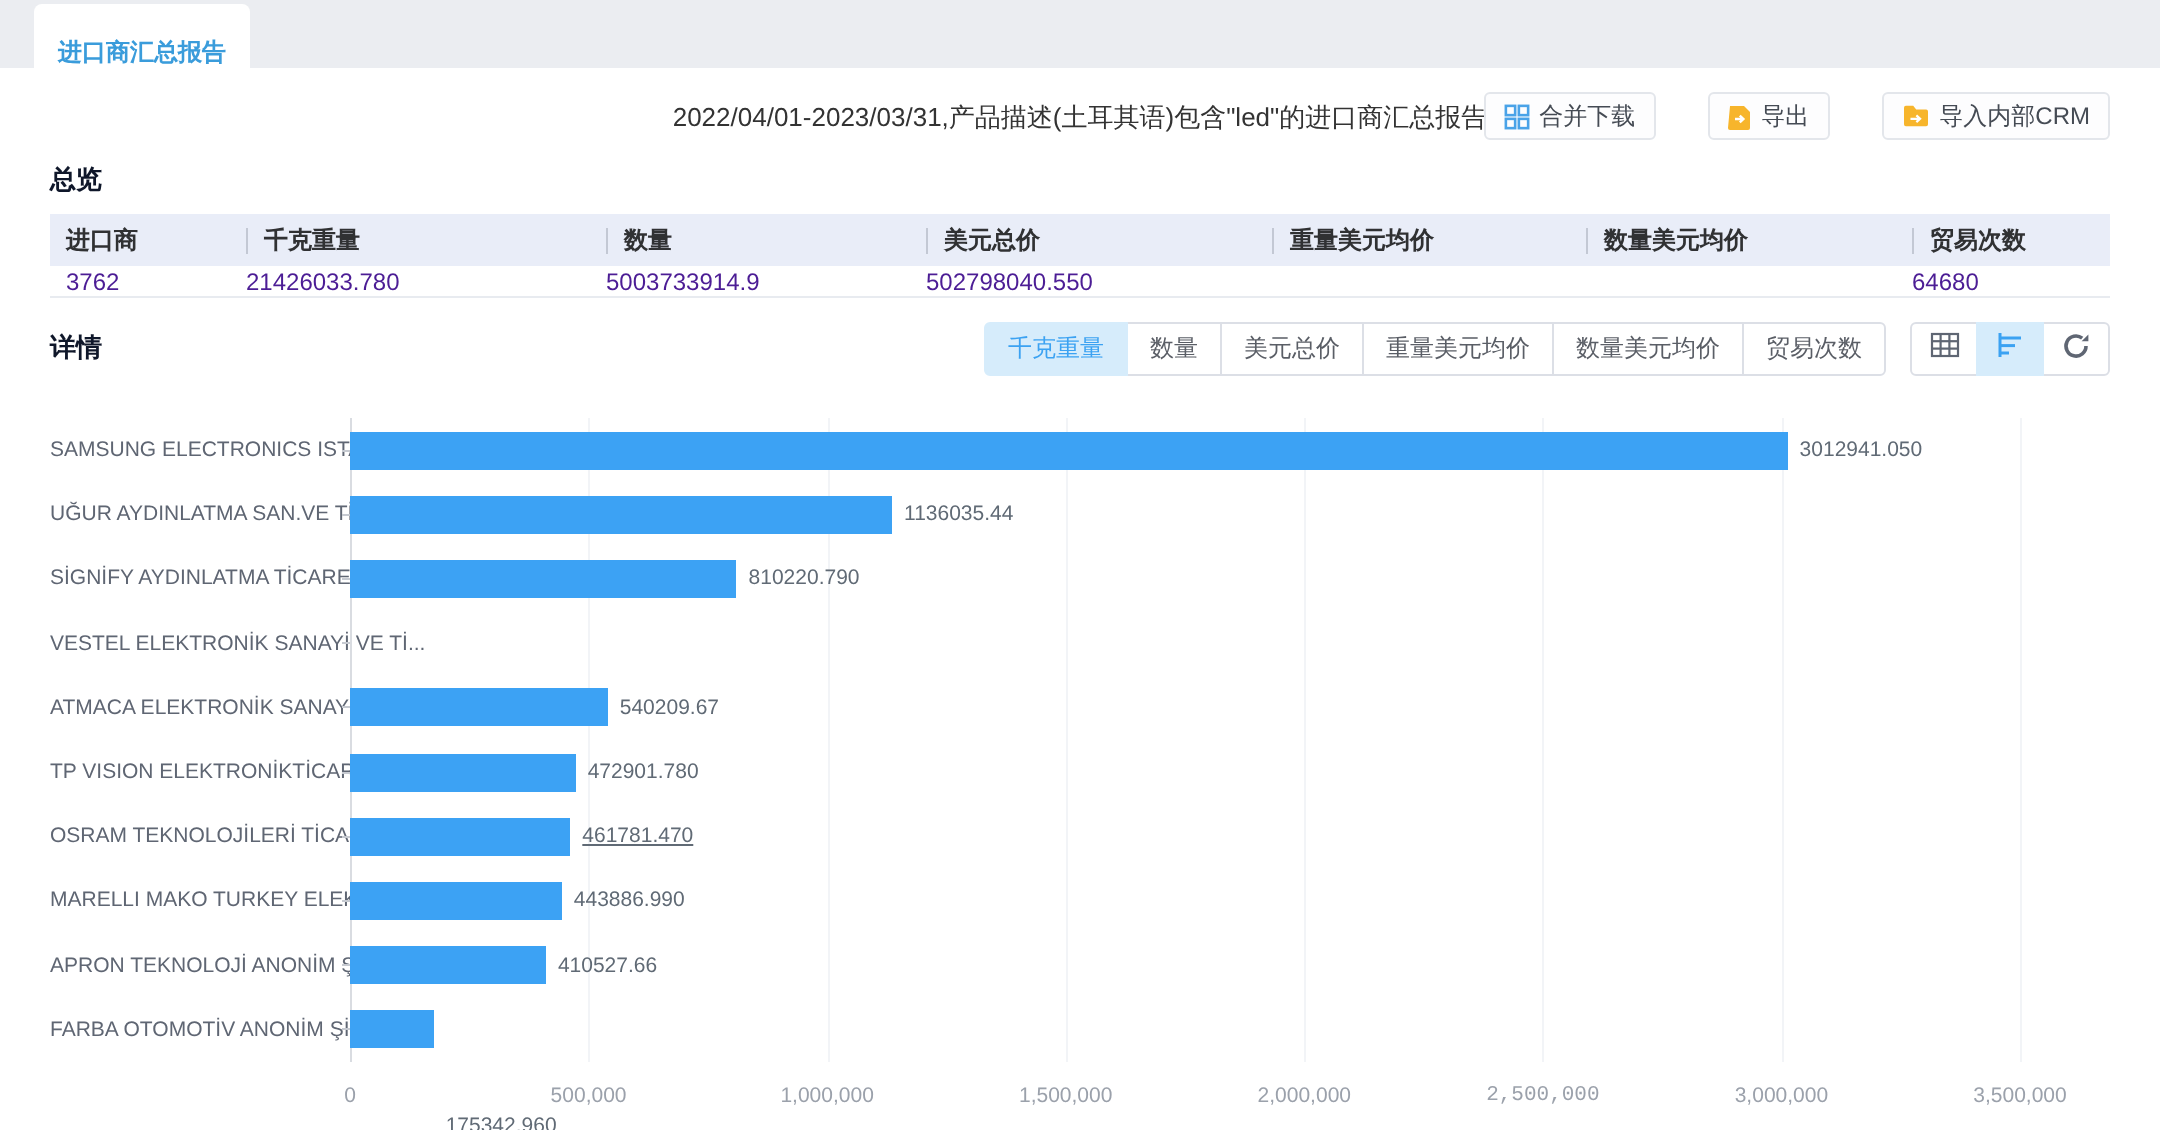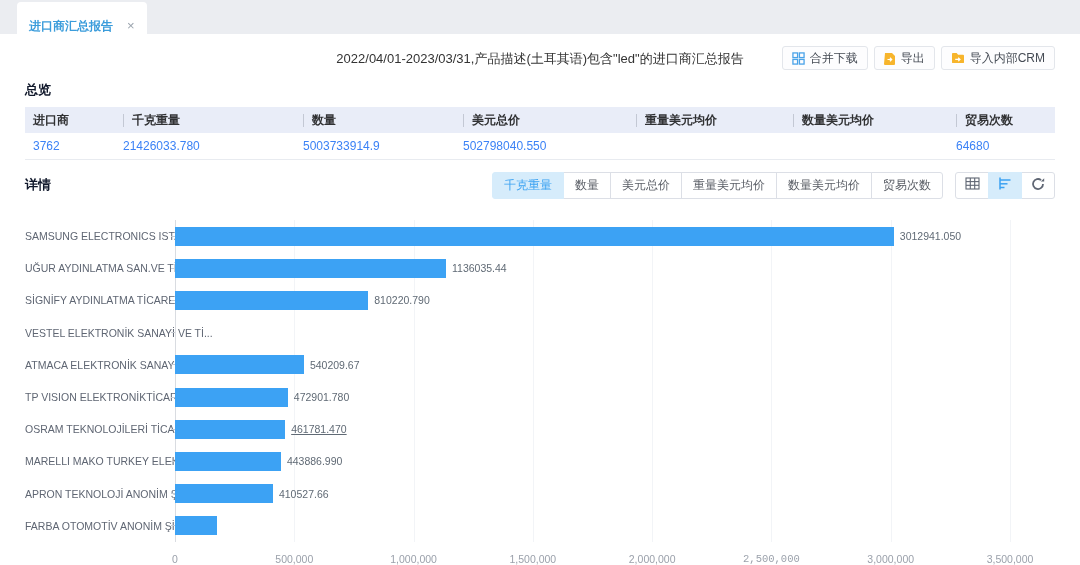--- a/index.html
+++ b/index.html
@@ -1,39 +1,39 @@
 <!DOCTYPE html>
 <html><head>
 <meta charset="utf-8">
 <style>
   * { margin:0; padding:0; box-sizing:border-box; }
   html,body { width:1080px; height:565px; background:#e9ecf0; font-family:"Liberation Sans",sans-serif; overflow:hidden; }
   .canvas { width:1080px; height:565px; display:flex; flex-direction:column; }
 
   
   .tabbar { height:34px; background:#ebedf1; display:flex; align-items:flex-end; padding-left:17px; flex:none; }
-  .tab { display:inline-flex; align-items:flex-start; gap:14px; height:29px; background:#fff; border-radius:4px 4px 0 0; padding:16px 12px; font-size:12px; font-weight:bold; color:#3a9cdb; cursor:pointer; }
+  .tab { display:inline-flex; align-items:flex-end; gap:14px; height:29px; background:#fff; border-radius:4px 4px 0 0; padding:16px 12px; font-size:12px; font-weight:bold; color:#3a9cdb; cursor:pointer;flex-direction:column; }
   .tab-close { color:#9aa3ad; font-weight:normal; font-size:13px; cursor:pointer; }
 
   
   .page { background:#fff; flex:1; padding:8px 25px 0 25px; }
   .report-header { position:relative; height:34px; display:flex; align-items:center; justify-content:center; }
   .title { font-size:13px; color:#333; }
-  .hdr-buttons { position:absolute; right:0; top:4px; display:flex; gap:6px; }
+  .hdr-buttons { position:absolute; right:0; top:4px; display:flex; gap:26px; }
   .hbtn { display:inline-flex; align-items:center; gap:5px; height:24px; padding:0 9px; background:#fdfdfe; border:1px solid #e3e6eb; border-radius:3px; font-size:12px; color:#454b54; cursor:pointer; font-family:inherit; }
   .hbtn .icon { display:inline-flex; }
 
   .section-title { font-size:13px; font-weight:bold; color:#0f172a; margin:5px 0 8px 0; }
 
   
   .ov-head, .ov-row { display:grid; grid-template-columns:90px 180px 160px 173px 157px 163px 1fr; align-items:center; font-size:12px; }
   .ov-head { background:#e9edf8; height:26px; font-weight:bold; color:#303133; }
   .ov-th { display:flex; align-items:center; height:100%; padding-left:8px; gap:8px; }
   .sep { width:1px; height:13px; background:#c3c8d4; display:inline-block; flex:none; }
-  .ov-row { height:27px; color:#3b82f6; border-bottom:1px solid #e8ebf0; background:#fff; }
+  .ov-row { height:16px; color:#4c1d95; border-bottom:1px solid #e8ebf0; background:#fff; }
   .ov-td { padding-left:8px; }
 
   
   .detail-bar { display:flex; align-items:center; justify-content:space-between; margin-top:10px; height:30px; }
   .detail-bar .section-title { margin:0; }
   .controls { display:flex; align-items:center; gap:12px; }
   .mtab-group, .tool-group { display:flex; }
   .mtab { height:27px; padding:0 11px; font-size:12px; color:#5a5e66; background:#fff; border:1px solid #dcdfe6; margin-left:-1px; cursor:pointer; font-family:inherit; white-space:nowrap; }
   .mtab:first-child { border-radius:3px 0 0 3px; margin-left:0; }
   .mtab:last-child { border-radius:0 3px 3px 0; }

